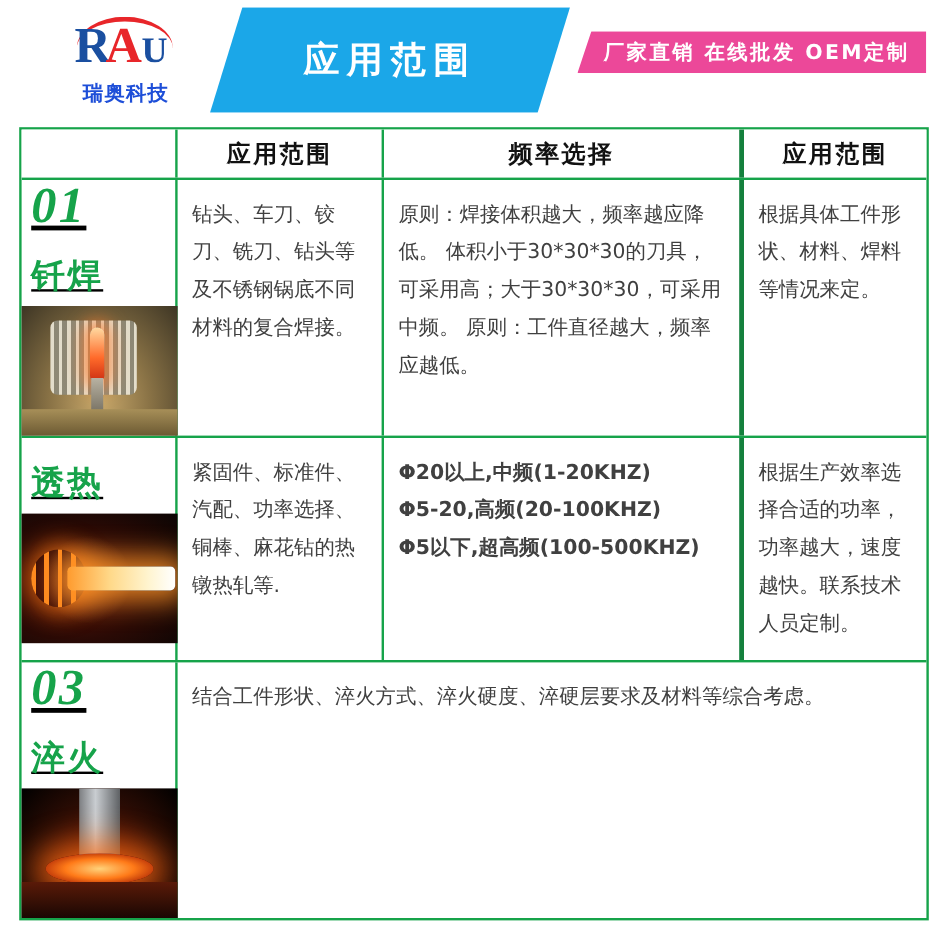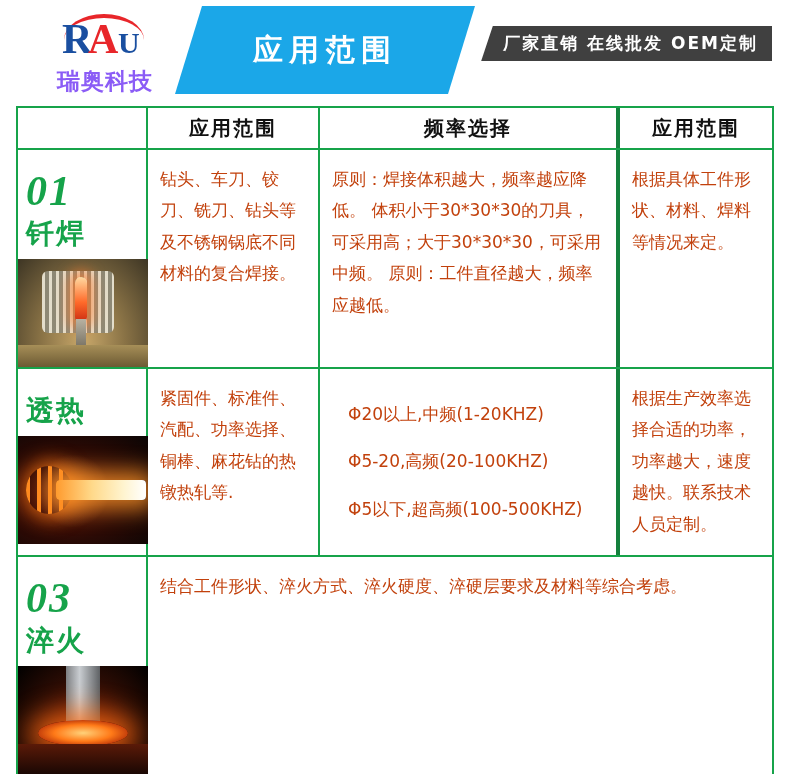--- a/index.html
+++ b/index.html
@@ -70,22 +70,22 @@
     width: 80px;
     height: 22px;
     border-top: 4px solid #e8262a;
     border-radius: 50% / 100% 100% 0 0;
     border-left: 0;
     border-right: 0;
     border-bottom: 0;
   }
   .logo-text {
     text-align: center;
-    font-size: 23px;
-    color: #8b5cf6;
+    font-size: 17px;
+    color: #1d4ed8;
     font-weight: bold;
     letter-spacing: 1px;
     margin-top: 4px;
     font-family: "DejaVu Sans", sans-serif;
   }
 
   .diamond-wrap {
     position: absolute;
     left: 175px;
     top: 6px;
@@ -114,21 +114,21 @@
     font-size: 30px;
     font-weight: bold;
     letter-spacing: 6px;
     font-family: "DejaVu Sans", sans-serif;
   }
 
   .slogan {
     position: absolute;
     right: 18px;
     top: 26px;
-    background: #404040;
+    background: #ec4899;
     padding: 6px 14px 6px 22px;
     color: #ffffff;
     font-size: 17px;
     font-weight: bold;
     letter-spacing: 2px;
     clip-path: polygon(4% 0%, 100% 0%, 100% 100%, 0% 100%);
     font-family: "DejaVu Sans", sans-serif;
   }
 
   
@@ -189,45 +189,46 @@
     font-weight: bold;
     color: #111111;
     letter-spacing: 2px;
     font-family: "DejaVu Sans", sans-serif;
   }
 
   .body .cell {
     padding: 14px 12px;
     font-size: 17px;
     line-height: 1.85;
-    color: #c2410c;
-    font-family: "DejaVu Sans", sans-serif;
-    box-sizing: border-box;
-  }
-  .cell p { margin: 16px; }
+    color: #404040;
+    font-family: "DejaVu Sans", sans-serif;
+    box-sizing: border-box;
+  }
+  .cell p { margin: 0; font-weight: bold; }
 
   
   .label-box {
-    padding: 20px 6px 0 8px;
+    padding: 1px 6px 0 8px;
+    text-decoration: underline;
   }
   .num {
     font-size: 42px;
     font-weight: bold;
     color: #16a34a;
     font-family: "Liberation Serif", serif;
     font-style: italic;
     line-height: 1;
     letter-spacing: 2px;
   }
   .name {
     font-size: 28px;
     font-weight: bold;
     color: #16a34a;
     letter-spacing: 2px;
-    margin-top: 3px;
+    margin-top: 18px;
     font-family: "DejaVu Sans", sans-serif;
   }
   .photo {
     margin-top: 6px;
     width: 130px;
     height: 108px;
     position: relative;
     overflow: hidden;
   }
 

